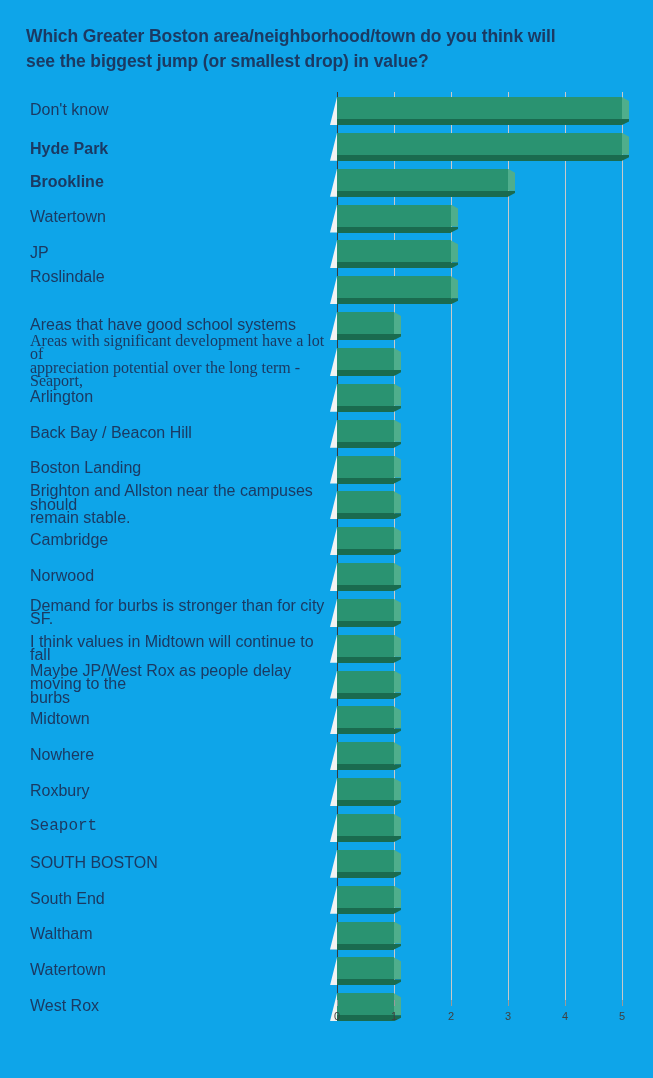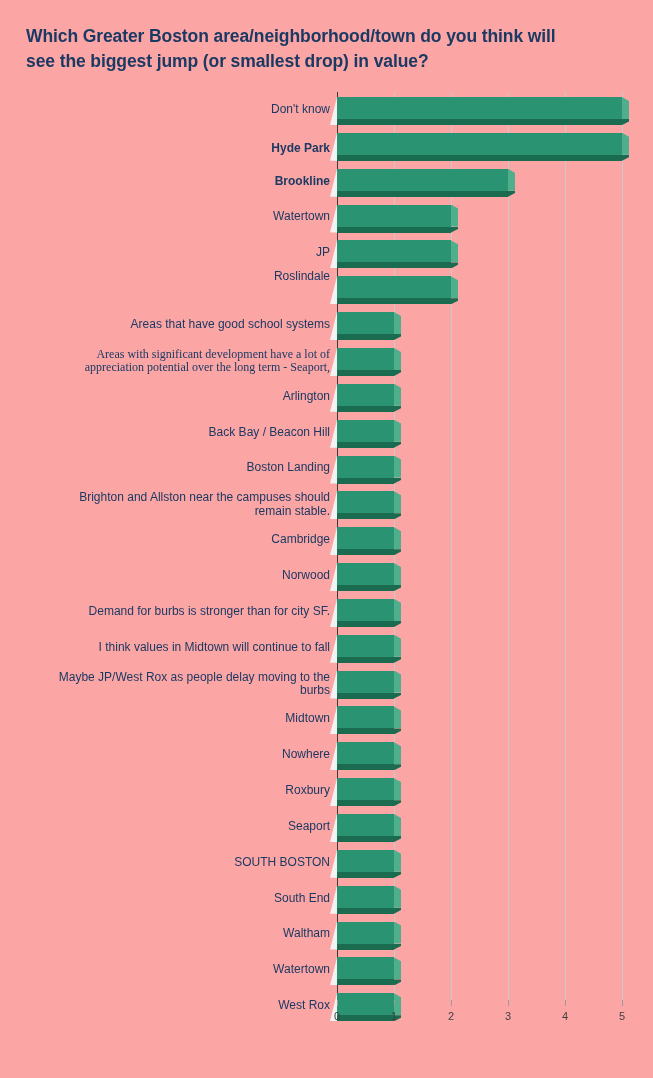--- a/index.html
+++ b/index.html
@@ -6,21 +6,21 @@
   html, body {
     margin: 0; padding: 0;
     width: 653px; height: 1078px;
     background: #ffffff;
     font-family: "Liberation Sans", sans-serif;
   }
   #page {
     position: relative;
     width: 653px;
     height: 1078px;
-    background: #fca5a5;
+    background: #0ea5e9;
     overflow: hidden;
   }
 
   
   #chart-title {
     position: absolute;
     left: 26px;
     top: 24px;
     width: 600px;
     font-size: 17.5px;
@@ -45,22 +45,21 @@
     position: relative;
     width: 653px;
     height: 35.85px;
   }
   .row-label {
     position: absolute;
     right: 323px;   
     top: 50%;
     transform: translateY(-50%);
     width: 300px;
-    text-align: right;
-    font-size: 12px;
+    font-size: 16px;
     line-height: 13.5px;
     color: #1b3a63;
     white-space: pre-line;
   }
 
   
   #gridlines {
     position: absolute;
     left: 0; top: 0;
     width: 653px;
@@ -238,21 +237,21 @@
         </div>
         <div class="row" style="position: absolute; top: 609.45px;">
           <div class="row-label">Midtown</div>
         </div>
         <div class="row" style="position: absolute; top: 645.3px;">
           <div class="row-label">Nowhere</div>
         </div>
         <div class="row" style="position: absolute; top: 681.15px;">
           <div class="row-label">Roxbury</div>
         </div>
-        <div class="row" style="position: absolute; top: 717px;">
+        <div class="row" style="position: absolute; top: 717px; font-family: Liberation Mono, monospace;">
           <div class="row-label">Seaport</div>
         </div>
         <div class="row" style="position: absolute; top: 752.85px;">
           <div class="row-label">SOUTH BOSTON</div>
         </div>
         <div class="row" style="position: absolute; top: 788.7px;">
           <div class="row-label">South End</div>
         </div>
         <div class="row" style="position: absolute; top: 824.55px;">
           <div class="row-label">Waltham</div>

